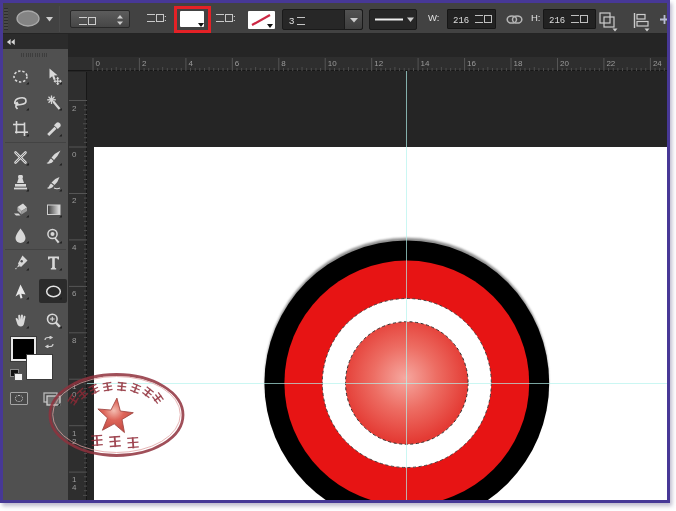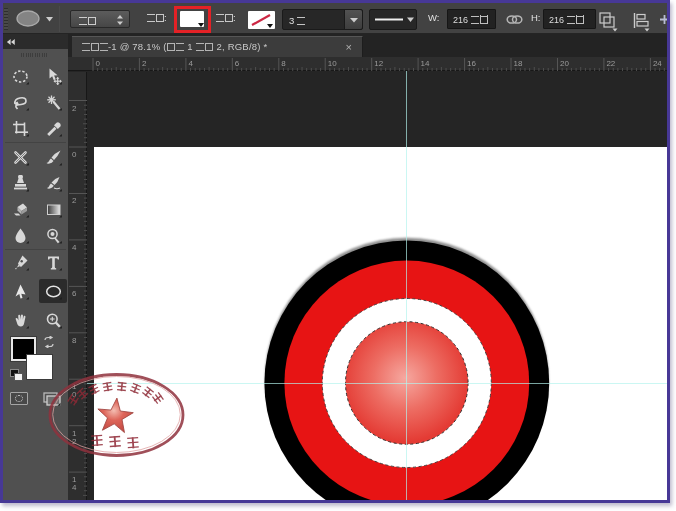--- a/index.html
+++ b/index.html
@@ -37,21 +37,21 @@
 #ptdrop{position:absolute;right:0;top:0;width:18px;height:19px;background:linear-gradient(#525252,#3e3e3e);
   border-left:1px solid #1a1a1a;border-radius:0 2px 2px 0;}
 #stylesel{position:absolute;left:366px;top:6px;width:48px;height:21px;background:#272727;
   border:1px solid #1a1a1a;border-radius:2px;}
 #lblW{position:absolute;left:425px;top:9px;}
 #fieldW{position:absolute;left:444px;top:6px;width:49px;height:20px;background:#222;
   border:1px solid #161616;border-radius:1px;}
 #lblH{position:absolute;left:528px;top:9px;}
 #fieldH{position:absolute;left:540px;top:6px;width:53px;height:20px;background:#222;
   border:1px solid #161616;border-radius:1px;}
-.fieldtxt{position:absolute;left:5px;top:4.5px;color:#dcdcdc;font-size:9px;white-space:nowrap;}
+.fieldtxt{position:absolute;left:5px;top:4.5px;color:#dcdcdc;font-size:9px;white-space:nowrap;font-family:Liberation Mono, monospace;}
 
 #toolshead{position:absolute;left:0;top:31px;width:65px;height:15px;background:#2b2b2b;}
 #tools{position:absolute;left:0;top:46px;width:65px;height:451px;background:#505050;}
 #toolgrip{position:absolute;left:18px;top:4px;width:27px;height:4px;
   background:repeating-linear-gradient(90deg,#3d3d3d 0 1px,transparent 1px 2.3px);}
 .sepline{position:absolute;left:2px;width:61px;height:1px;background:#434343;}
 .ticon{position:absolute;}
 
 #tabbar{position:absolute;left:65px;top:31px;width:599px;height:23px;background:#232323;}
 #tab{position:absolute;left:4px;top:2px;width:291px;height:21px;background:#3c3c3c;
@@ -288,26 +288,20 @@
 <div style="position:absolute;left:11px;top:324px;width:9px;height:8px;background:#f2f2f2;border:1px solid #555"></div>
 <div style="position:absolute;left:7px;top:343px;width:18px;height:13px;background:#484848;border:1px solid #a5a5a5;border-radius:1px">
   <div style="position:absolute;left:4px;top:2px;width:8px;height:7px;border:1px dotted #ccc;border-radius:50%"></div>
         </div>
 <svg style="position:absolute;left:40px;top:343px" width="19" height="14" viewBox="0 0 19 14">
  <rect x="1" y="1" width="13" height="9" fill="none" stroke="#b9b9b9" stroke-width="1.3"></rect>
  <rect x="4" y="4" width="13" height="9" fill="#6e6e6e" stroke="#cfcfcf" stroke-width="1.3"></rect>
  <path d="M14.5 13.8 l3 0 0 -3 z" fill="#1c1c1c"></path>
 </svg>
 
-  </div>
-  <div id="tabbar">
-    <div id="tab">
-          <span class="txt"><span class="zh"></span><span class="zh2"></span><span class="zh"></span>-1 @ 78.1% (<span class="zh2"></span><span class="zh"></span> 1 <span class="zh"></span><span class="zh2"></span> 2, RGB/8) *</span>
-      <span id="tabx">×</span>
-        </div>
   </div>
   <div id="hruler">
         <svg width="598" height="14" style="position:absolute;left:0;top:0">
 <line x1="25.0" y1="1" x2="25.0" y2="14" stroke="#555" stroke-width="1"></line>
 <text x="27.5" y="9" fill="#9b9b9b" font-size="8" font-family="Liberation Sans">0</text>
 <line x1="29.64" y1="11" x2="29.64" y2="14" stroke="#4e4e4e" stroke-width="1"></line>
 <line x1="34.29" y1="11" x2="34.29" y2="14" stroke="#4e4e4e" stroke-width="1"></line>
 <line x1="38.94" y1="11" x2="38.94" y2="14" stroke="#4e4e4e" stroke-width="1"></line>
 <line x1="43.58" y1="11" x2="43.58" y2="14" stroke="#4e4e4e" stroke-width="1"></line>
 <line x1="48.23" y1="10" x2="48.23" y2="14" stroke="#4e4e4e" stroke-width="1"></line>

